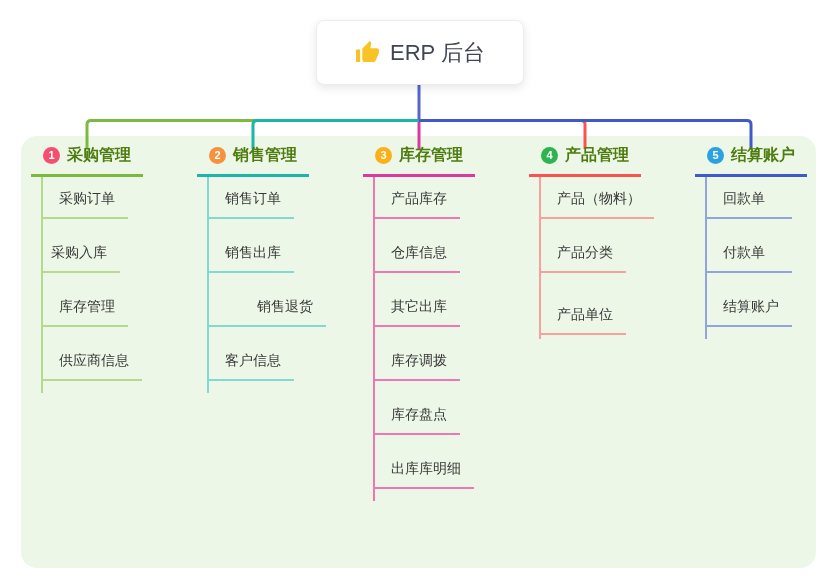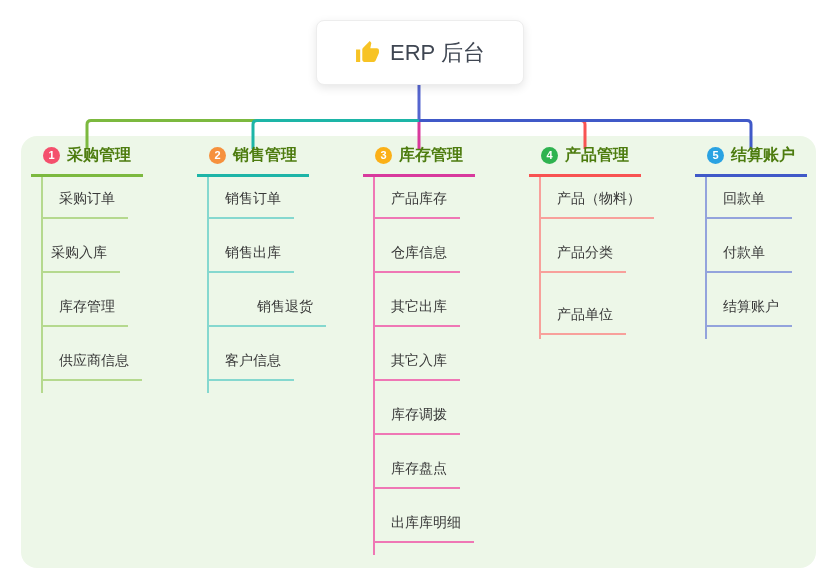--- a/index.html
+++ b/index.html
@@ -181,23 +181,20 @@
           <div class="child-row">
             <span class="child-label" style="border-bottom-color: rgb(239, 119, 181);">产品库存</span>
           </div>
           <div class="child-row">
             <span class="child-label" style="border-bottom-color: rgb(239, 119, 181);">仓库信息</span>
           </div>
           <div class="child-row">
             <span class="child-label" style="border-bottom-color: rgb(239, 119, 181);">其它出库</span>
           </div>
           <div class="child-row">
-            <span class="child-label" style="border-bottom-color: rgb(239, 119, 181);">其它入库</span>
-          </div>
-          <div class="child-row">
             <span class="child-label" style="border-bottom-color: rgb(239, 119, 181);">库存调拨</span>
           </div>
           <div class="child-row">
             <span class="child-label" style="border-bottom-color: rgb(239, 119, 181);">库存盘点</span>
           </div>
           <div class="child-row">
             <span class="child-label" style="border-bottom-color: rgb(239, 119, 181); font-family: Liberation Serif, serif;">出库库明细</span>
           </div>
         </div>
       </div>

